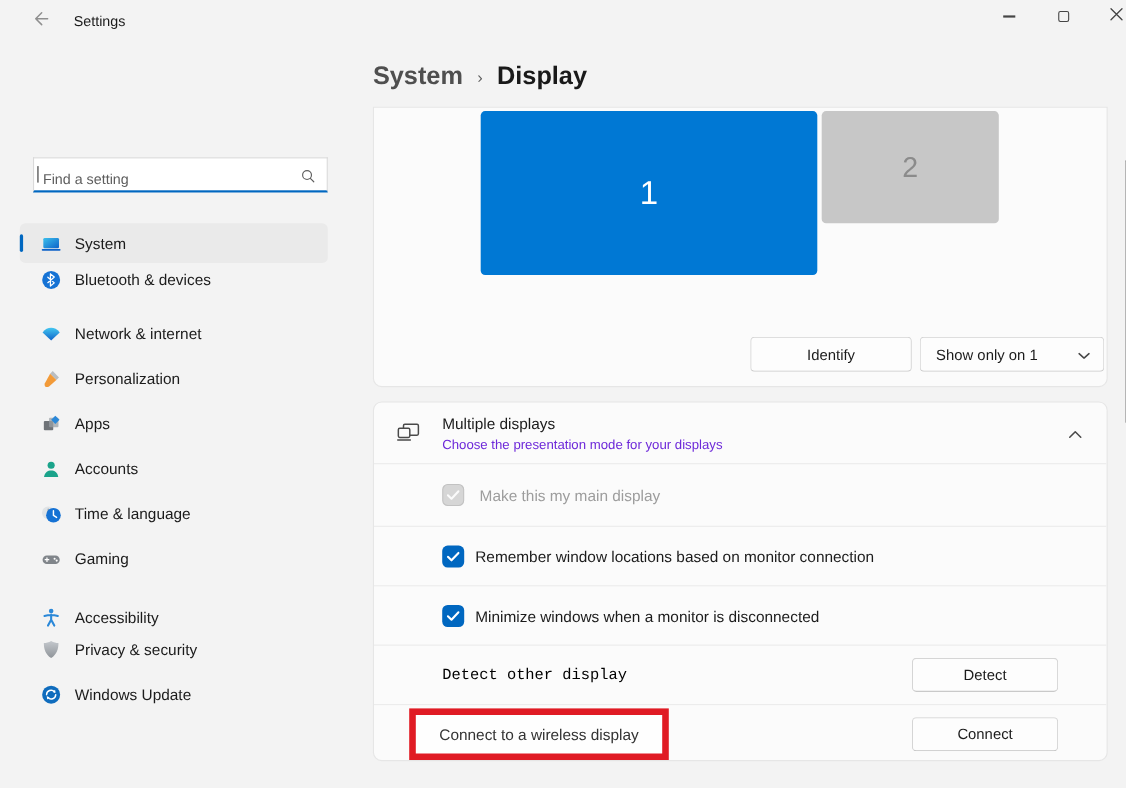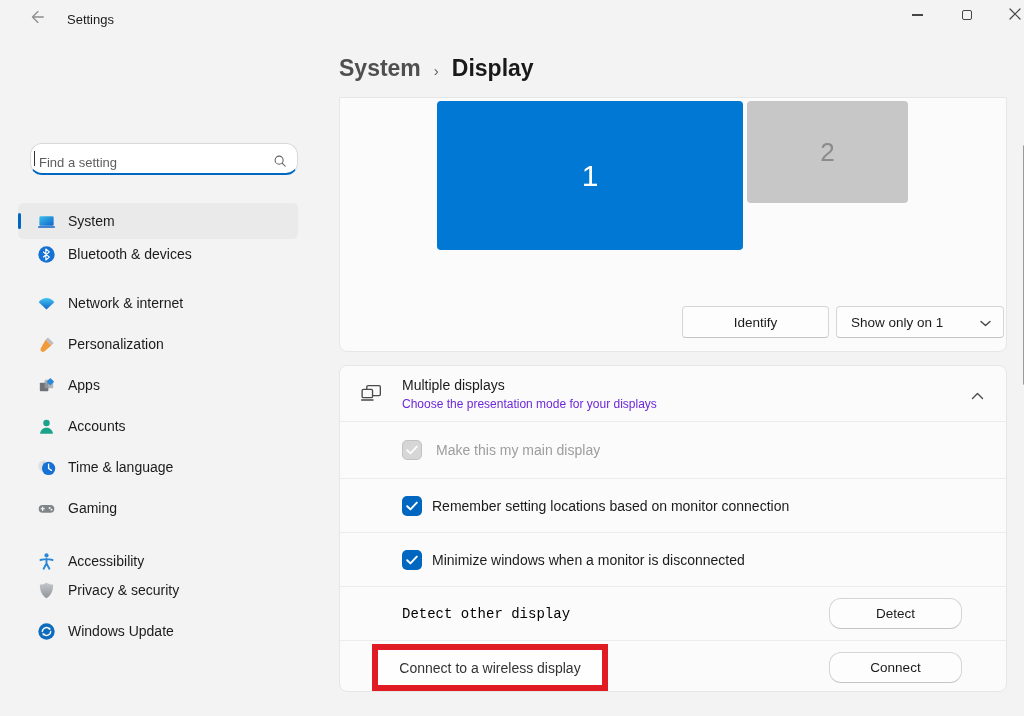--- a/index.html
+++ b/index.html
@@ -17,21 +17,21 @@
   .app-title { left:55px; top:12px; font-size:13px; color:#1b1b1b; }
   .win-btn { top:0; width:44px; height:30px; display:flex; align-items:center; justify-content:center; cursor:pointer; }
   .win-btn.min { left:883px; }
   .win-btn.max { left:933px; }
   .win-btn.close { left:981px; }
   .glyph-min { width:11px; height:1.4px; background:#454545; }
   .glyph-max { width:10px; height:10px; border:1.2px solid #454545; border-radius:2px; }
 
   
   .search-box { left:24px; top:143px; width:268px; height:32px; background:#ffffff;
-    border:1px solid #d9d9d9; border-bottom:2px solid #0067c0; border-radius:12px;
+    border:1px solid #d9d9d9; border-bottom:2px solid #0067c0; border-radius:0;
     display:flex; align-items:center; padding:8px 10px 0 8px;gap:15px; }
   .search-box input { flex:1; border:none; outline:none; font-size:13px; color:#1b1b1b; background:transparent; font-family:inherit; }
   .search-box input::placeholder { color:#5d5d5d; }
   .caret { left:28px; top:151px; width:1px; height:15px; background:#333; }
 
   .nav-item { left:12px; width:280px; height:36px; border-radius:5px; display:flex; align-items:center; cursor:pointer; }
   .nav-item.selected { background:#eaeaea; }
   .nav-accent { position:absolute; left:0; top:10px; width:3px; height:16px; border-radius:2px; background:#0067c0; }
   .nav-icon { width:20px; height:20px; margin-left:18px; display:flex; align-items:center; justify-content:center; }
   .nav-label { margin-left:12px; font-size:14px; color:#1b1b1b; }
@@ -76,21 +76,21 @@
   .r4 { top:220px; height:54px; }
   .r5 { top:274px; height:52px; }
 
   .checkbox { position:absolute; left:62px; width:20px; height:20px; border-radius:5px;
     display:flex; align-items:center; justify-content:center; cursor:pointer; }
   .checkbox.blue { background:#0067c0; }
   .checkbox.disabled { background:#d6d6d6; border:1px solid #c2c2c2; cursor:default; }
   .cb-label { position:absolute; left:92px; font-size:14px; color:#1b1b1b; }
   .cb-label.disabled { left:96px; color:#9d9d9d; }
   .row-label { position:absolute; left:62px; font-size:14px; color:#000000;font-family:Liberation Mono, monospace; }
-  .row-btn { position:absolute; left:489px; width:133px; height:31px;border-radius:12px; }
+  .row-btn { position:absolute; left:489px; width:133px; height:31px; }
 
   .annotation { position:absolute; left:32px; top:3px; width:236px; height:47px;
     border:6px solid #e01b24; background:#fefefe; display:flex; align-items:center; justify-content:center; }
   .annotation span { font-size:14px; color:#333; }
 
   .scroll-thumb { left:1017px; top:145px; width:3px; height:240px; background:#9a9a9a; border-radius:2px; cursor:grab; }
 </style>
 </head>
 <body>
 
@@ -317,21 +317,21 @@
     </span>
     <span class="cb-label disabled">Make this my main display</span>
   </div>
 
   <div class="row sep cb-row r2">
     <span class="checkbox blue">
       <svg width="12" height="10" viewBox="0 0 10 8">
           <path d="M1 4.2 L3.7 6.8 L9 1.2" fill="none" stroke="#ffffff" stroke-width="1.6" stroke-linecap="round" stroke-linejoin="round"></path>
         </svg>
     </span>
-    <span class="cb-label">Remember setting locations based on monitor connection</span>
+    <span class="cb-label">Remember window locations based on monitor connection</span>
   </div>
 
   <div class="row sep cb-row r3">
     <span class="checkbox blue">
       <svg width="12" height="10" viewBox="0 0 10 8">
           <path d="M1 4.2 L3.7 6.8 L9 1.2" fill="none" stroke="#ffffff" stroke-width="1.6" stroke-linecap="round" stroke-linejoin="round"></path>
         </svg>
     </span>
     <span class="cb-label">Minimize windows when a monitor is disconnected</span>
   </div>

